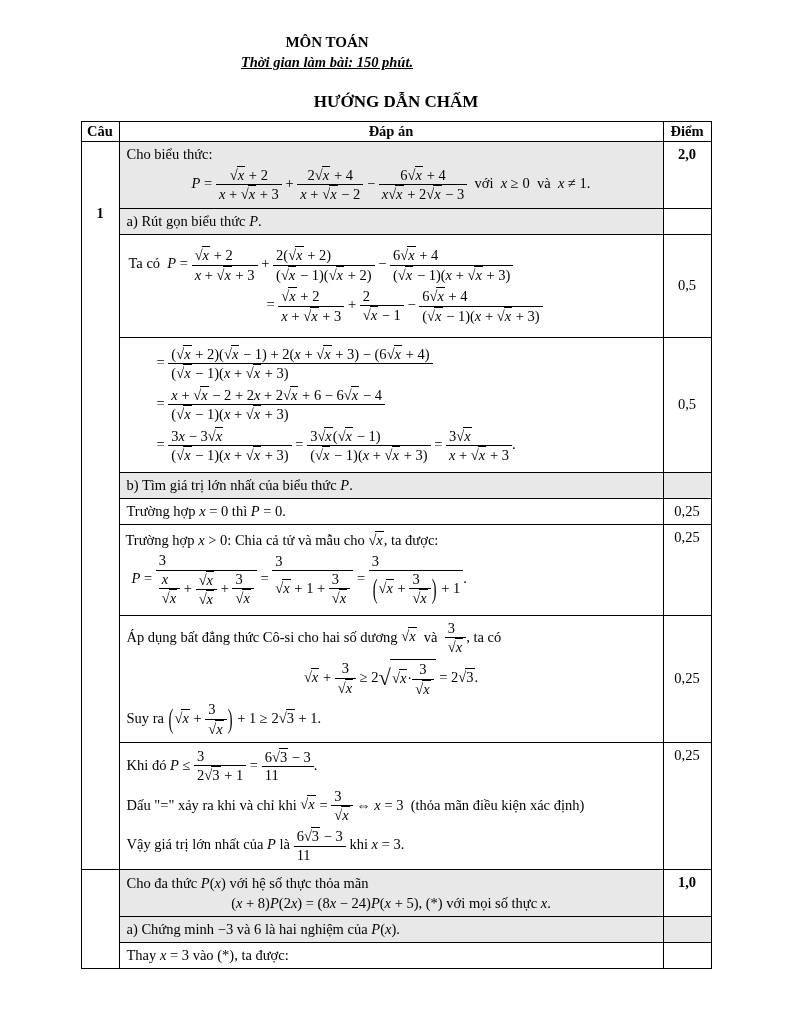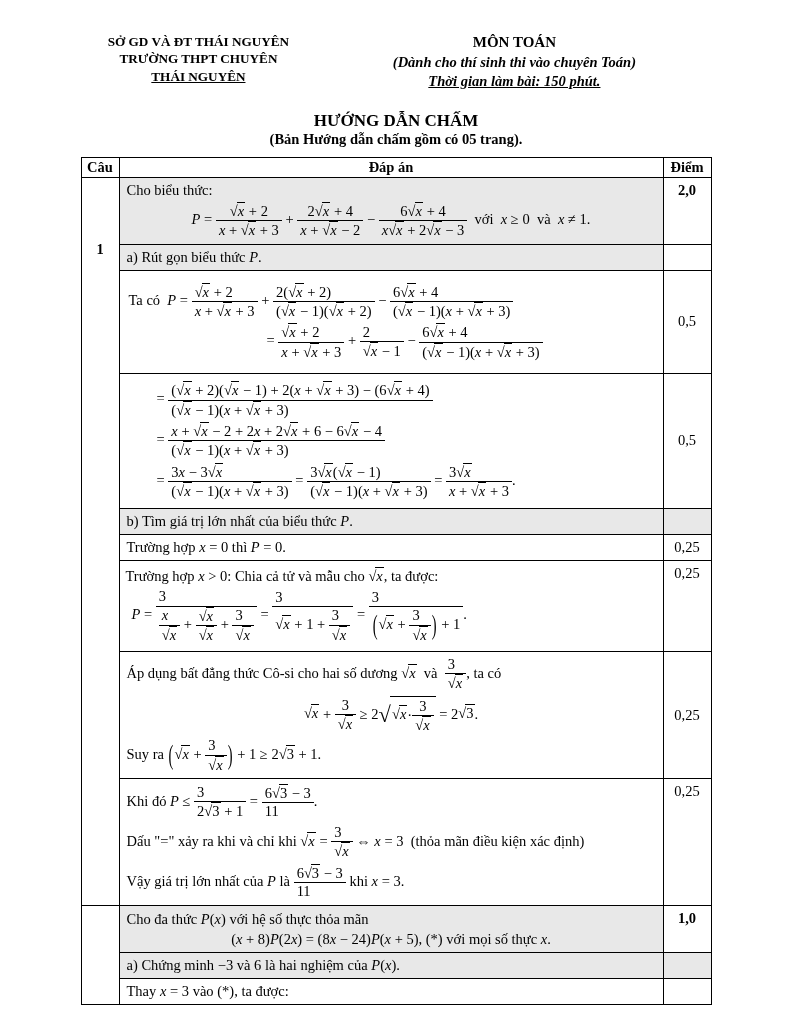--- a/index.html
+++ b/index.html
@@ -47,34 +47,27 @@
   .rg { font-size:1.55em; line-height:1; vertical-align:middle; }
   .ro { display:inline-block; border-top:1px solid #000; vertical-align:middle; padding:1px 2px 0; margin-left:-1px; }
   i { font-style:italic; }
 </style>
 </head>
 <body>
 
 <div class="page">
 
   <div class="top-header">
-    <div class="hdr-left">
-      <div>SỞ GD VÀ ĐT THÁI NGUYÊN</div>
-      <div>TRƯỜNG THPT CHUYÊN</div>
-      <div class="u">THÁI NGUYÊN</div>
-    </div>
     <div class="hdr-right">
       <div class="subject">MÔN TOÁN</div>
-      <div class="note">(Dành cho thí sinh thi vào chuyên Toán)</div>
       <div class="duration">Thời gian làm bài: 150 phút.</div>
     </div>
   </div>
 
   <div class="doc-title">HƯỚNG DẪN CHẤM</div>
-  <div class="doc-subtitle">(Bản Hướng dẫn chấm gồm có 05 trang).</div>
 
   <table>
     <colgroup>
       <col style="width:38px">
       <col style="width:544px">
       <col style="width:48px">
     </colgroup>
     <thead>
       <tr>
         <th>Câu</th>

